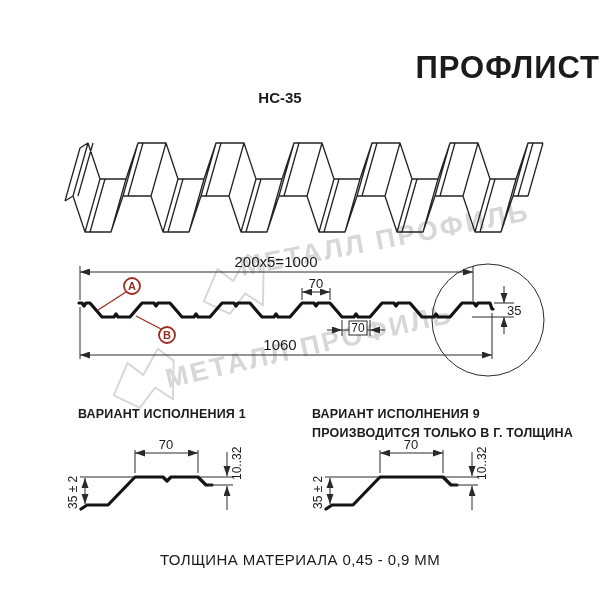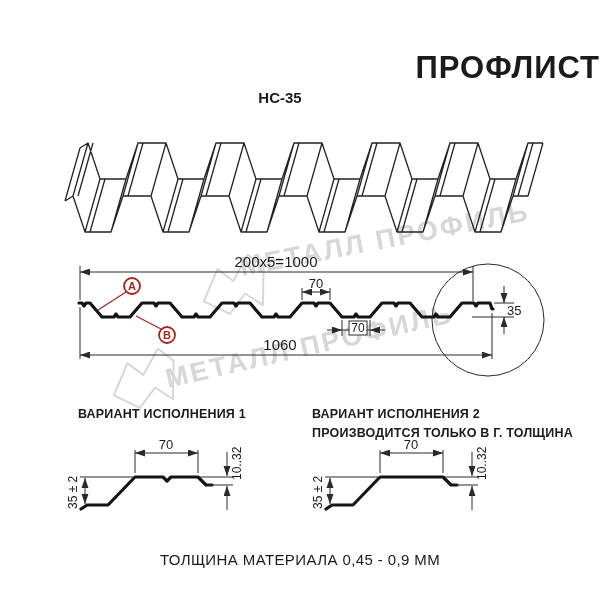--- a/index.html
+++ b/index.html
@@ -152,18 +152,18 @@
       </g>
     </g>
   </svg>
 
   <div class="abs title">ПРОФЛИСТ</div>
   <div class="abs subtitle">НС-35</div>
 
   <div class="abs vheader" style="left:68px;top:405px;margin-left:10px;">ВАРИАНТ ИСПОЛНЕНИЯ 1</div>
 
   <div class="abs vheader" style="left:312px;top:405px;">
-    <div>ВАРИАНТ ИСПОЛНЕНИЯ 2</div>
+    <div>ВАРИАНТ ИСПОЛНЕНИЯ 9</div>
     <div>ПРОИЗВОДИТСЯ ТОЛЬКО В Г. ТОЛЩИНА</div>
   </div>
 
   <div class="abs footer">ТОЛЩИНА МАТЕРИАЛА 0,45 - 0,9 ММ</div>
 </div>
 
 </body></html>

